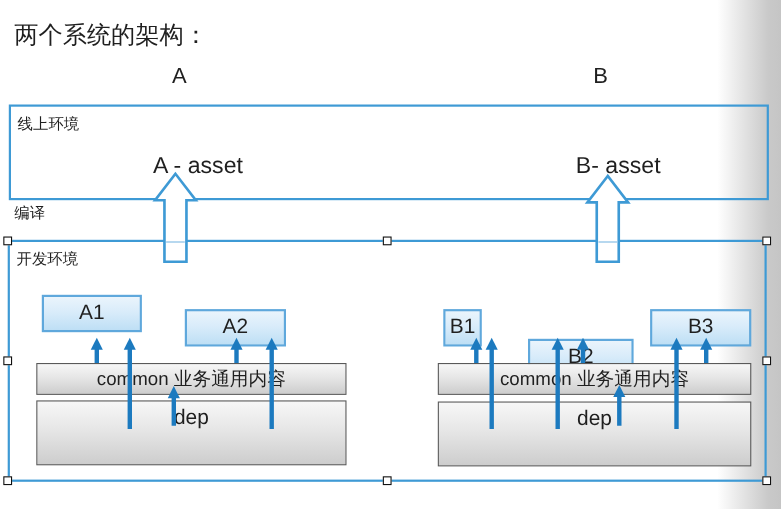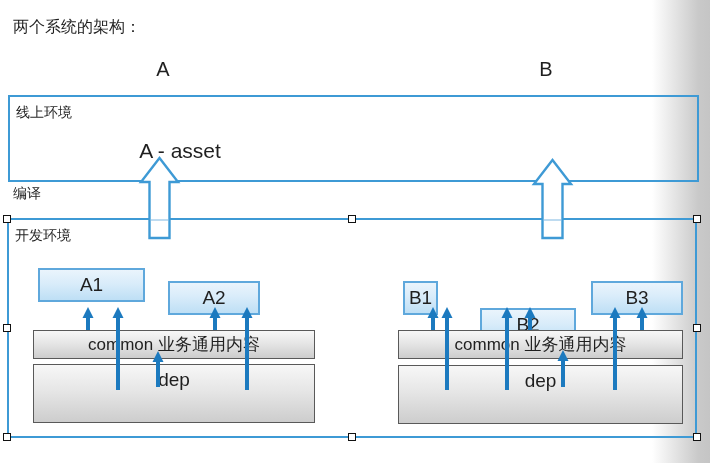--- a/index.html
+++ b/index.html
@@ -6,39 +6,39 @@
   body{
     width:710px;height:463px;position:relative;background:#ffffff;
     font-family:"Liberation Sans",sans-serif;color:var(--text-color,#1f1f1f);
     overflow:hidden;
   }
   .edge-gradient{
     position:absolute;right:0;top:0;width:58px;height:463px;
     background:linear-gradient(to right,rgba(255,255,255,0),#c9c9c9 80%,#c5c5c5);
     z-index:0;
   }
-  .page-title{position:absolute;left:13px;top:17px;font-size:16px;z-index:2;}
+  .page-title{position:absolute;left:13px;top:17px;font-size:22px;z-index:2;}
   .sys-label{position:absolute;top:58px;width:70px;text-align:center;font-size:20px;z-index:2;}
   .sys-a{left:128px;} .sys-b{left:511px;}
 
   .env-box{position:absolute;box-sizing:border-box;border:2px solid var(--accent-blue);background:transparent;z-index:1;}
   .online-box{left:8px;top:95px;width:691px;height:87px;}
   .dev-box{left:7px;top:218px;width:690px;height:220px;}
   .env-label{position:absolute;left:6px;top:7px;font-size:14px;white-space:nowrap;}
   .asset-text{position:absolute;top:42px;width:190px;text-align:center;font-size:21px;}
   .asset-a{left:75px;} .asset-b{left:457px;}
   .compile-label{position:absolute;left:13px;top:185px;font-size:14px;z-index:2;}
 
   .module-box{
     position:absolute;box-sizing:border-box;z-index:2;
     border:2px solid var(--module-border);
     background:linear-gradient(180deg,var(--module-fill-top) 0%,#d9ecfa 45%,var(--module-fill-bottom) 100%);
     display:flex;align-items:center;justify-content:center;font-size:19px;
   }
-  .box-a1{left:38px;top:268px;width:107px;height:34px;text-align:center;}
+  .box-a1{left:38px;top:268px;width:91px;height:34px;text-align:center;}
   .box-a2{left:168px;top:281px;width:92px;height:34px;}
   .box-b1{left:403px;top:281px;width:35px;height:34px;}
   .box-b2{left:480px;top:281px;width:96px;height:34px;margin-top:27px;}
   .box-b3{left:591px;top:281px;width:92px;height:34px;}
 
   .gray-box{
     position:absolute;box-sizing:border-box;z-index:2;
     border:1.5px solid var(--gray-border);
     background:linear-gradient(180deg,var(--gray-fill-top) 0%,#e6e6e6 45%,var(--gray-fill-bottom) 100%);
   }
@@ -72,20 +72,21 @@
 <div class="edge-gradient"></div>
 
 <div class="page-title">两个系统的架构：</div>
 
 <div class="sys-label sys-a">A</div>
 <div class="sys-label sys-b">B</div>
 
 <div class="env-box online-box">
   <div class="env-label">线上环境</div>
   <div class="asset-text asset-a">A - asset</div>
+  <div class="asset-text asset-b">B- asset</div>
 </div>
 
 <div class="compile-label">编译</div>
 
 <div class="env-box dev-box">
   <div class="env-label">开发环境</div>
 </div>
 
 <div class="module-box box-a1">
   <span>A1</span>

